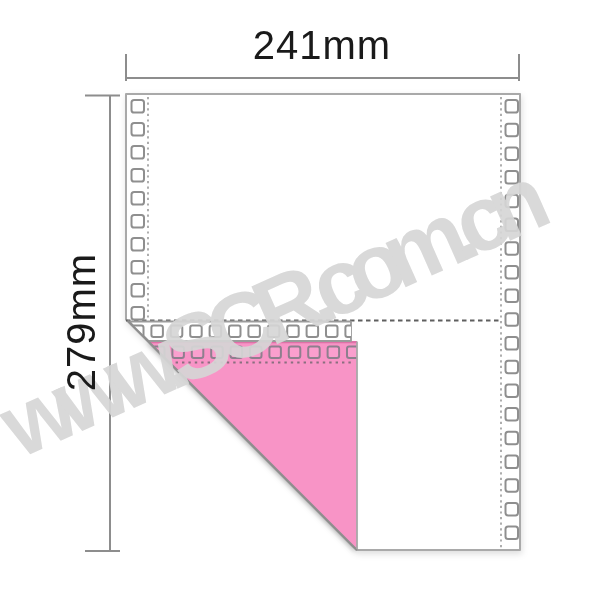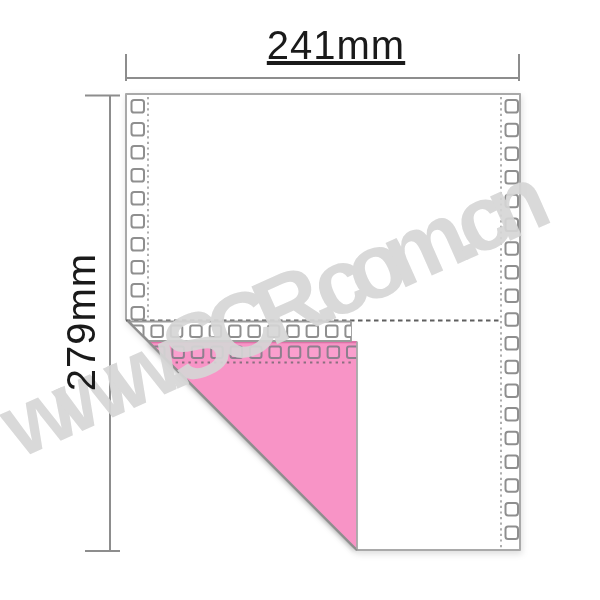--- a/index.html
+++ b/index.html
@@ -30,21 +30,21 @@
   .watermark{
     position:absolute;left:6px;top:382px;height:96px;line-height:96px;
     transform:rotate(-24deg);transform-origin:0 50%;
     font-size:92px;font-weight:bold;letter-spacing:-0.16em;white-space:nowrap;
     color:var(--watermark-gray);opacity:0.92;z-index:5;pointer-events:none;
   }
   .dim-label{
     position:absolute;z-index:6;color:var(--label-text);
     font-size:40px;letter-spacing:1px;text-align:center;
   }
-  .dim-w{left:236px;top:22px;width:200px;height:46px;line-height:46px;text-decoration:underline;}
+  .dim-w{left:222px;top:22px;width:200px;height:46px;line-height:46px;}
   .dim-h{left:-19px;top:298px;width:200px;height:48px;line-height:48px;transform:rotate(-90deg);}
 </style>
 </head>
 <body>
 
 <div class="stage">
 
   <svg width="600" height="600" viewBox="0 0 600 600">
     <defs>
       <clipPath id="flapClip">

